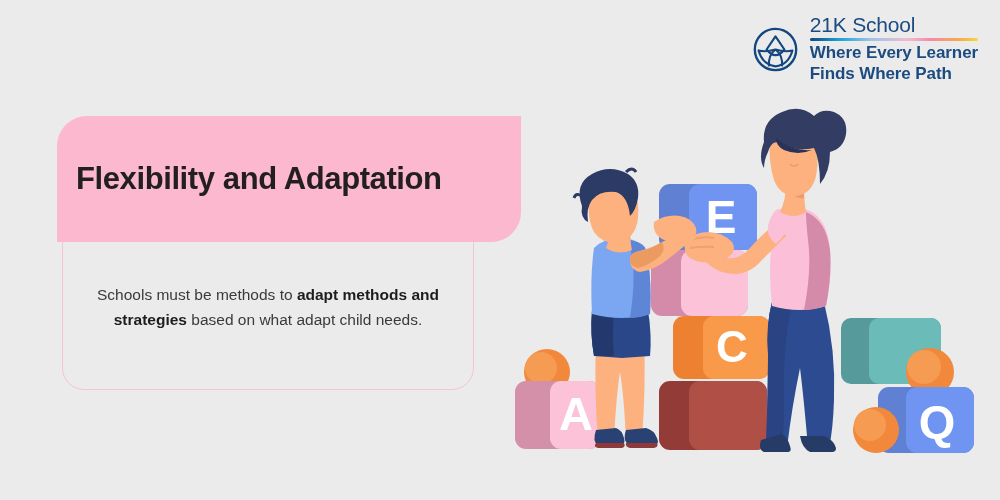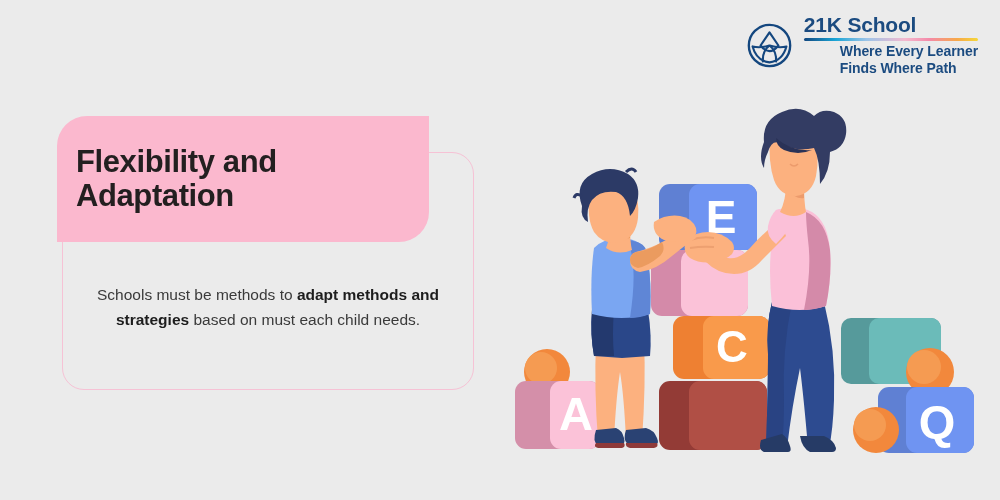--- a/index.html
+++ b/index.html
@@ -12,42 +12,42 @@
   }
 
   
   .logo {
     position:absolute; top:14px; right:22px;
     display:flex; align-items:center; gap:11px;
   }
   .logo-mark { width:47px; height:47px; flex:0 0 47px; }
   .logo-text { display:flex; flex-direction:column; }
   .logo-title {
-    font-size:21px; font-weight:bold; color:#1b4b80;
+    font-size:21px; font-weight:normal; color:#1b4b80;
     letter-spacing:-0.2px; line-height:1.05;
   }
   .logo-rule {
     height:3px; margin:2px 0 2px 0; border-radius:2px;
     background:linear-gradient(90deg,#12477f 0%,#1aa5d6 18%,#9cc4e8 36%,#f4b9cf 58%,#f48aa8 72%,#f7a94a 88%,#f5d73a 100%);
   }
   .logo-tag {
-    font-size:14px; font-weight:bold; color:#1b4b80;
-    line-height:1.22; letter-spacing:-0.1px;margin-left:36px;
+    font-size:17px; font-weight:bold; color:#1b4b80;
+    line-height:1.22; letter-spacing:-0.1px;
   }
 
   
   .info-card {
     position:absolute; left:62px; top:152px;
     width:412px; height:238px;
     border:1.5px solid #f6c2d5; border-radius:22px;
     background:transparent;
   }
   .title-banner {
     position:absolute; left:57px; top:116px;
-    width:372px; height:126px;
+    width:464px; height:126px;
     background:#fbb8ce;
     border-radius:30px 0 30px 0;
     display:flex; align-items:center;
   }
   .title-banner h1 {
     font-size:31px; font-weight:bold; color:#231f20;
     padding-left:19px; letter-spacing:-0.4px; line-height:1.1;
   }
   .body-text {
     position:absolute; left:62px; top:282px;
@@ -84,21 +84,21 @@
   </span>
 </div>
 
 <div class="info-card"></div>
 
 <div class="title-banner">
   <h1>Flexibility and Adaptation</h1>
 </div>
 
 <p class="body-text">
-  <span>Schools must be methods to </span><b>adapt methods and strategies</b><span> based on must each child needs.</span>
+  <span>Schools must be methods to </span><b>adapt methods and strategies</b><span> based on what adapt child needs.</span>
 </p>
 
 <div class="illustration">
 <svg viewBox="0 0 500 400" width="500" height="400">
 
   <g>
     <rect x="341" y="218" width="100" height="66" rx="10" fill="#569a9b"></rect>
     <rect x="369" y="218" width="72" height="66" rx="10" fill="#6bbbb9"></rect>
   </g>
 

